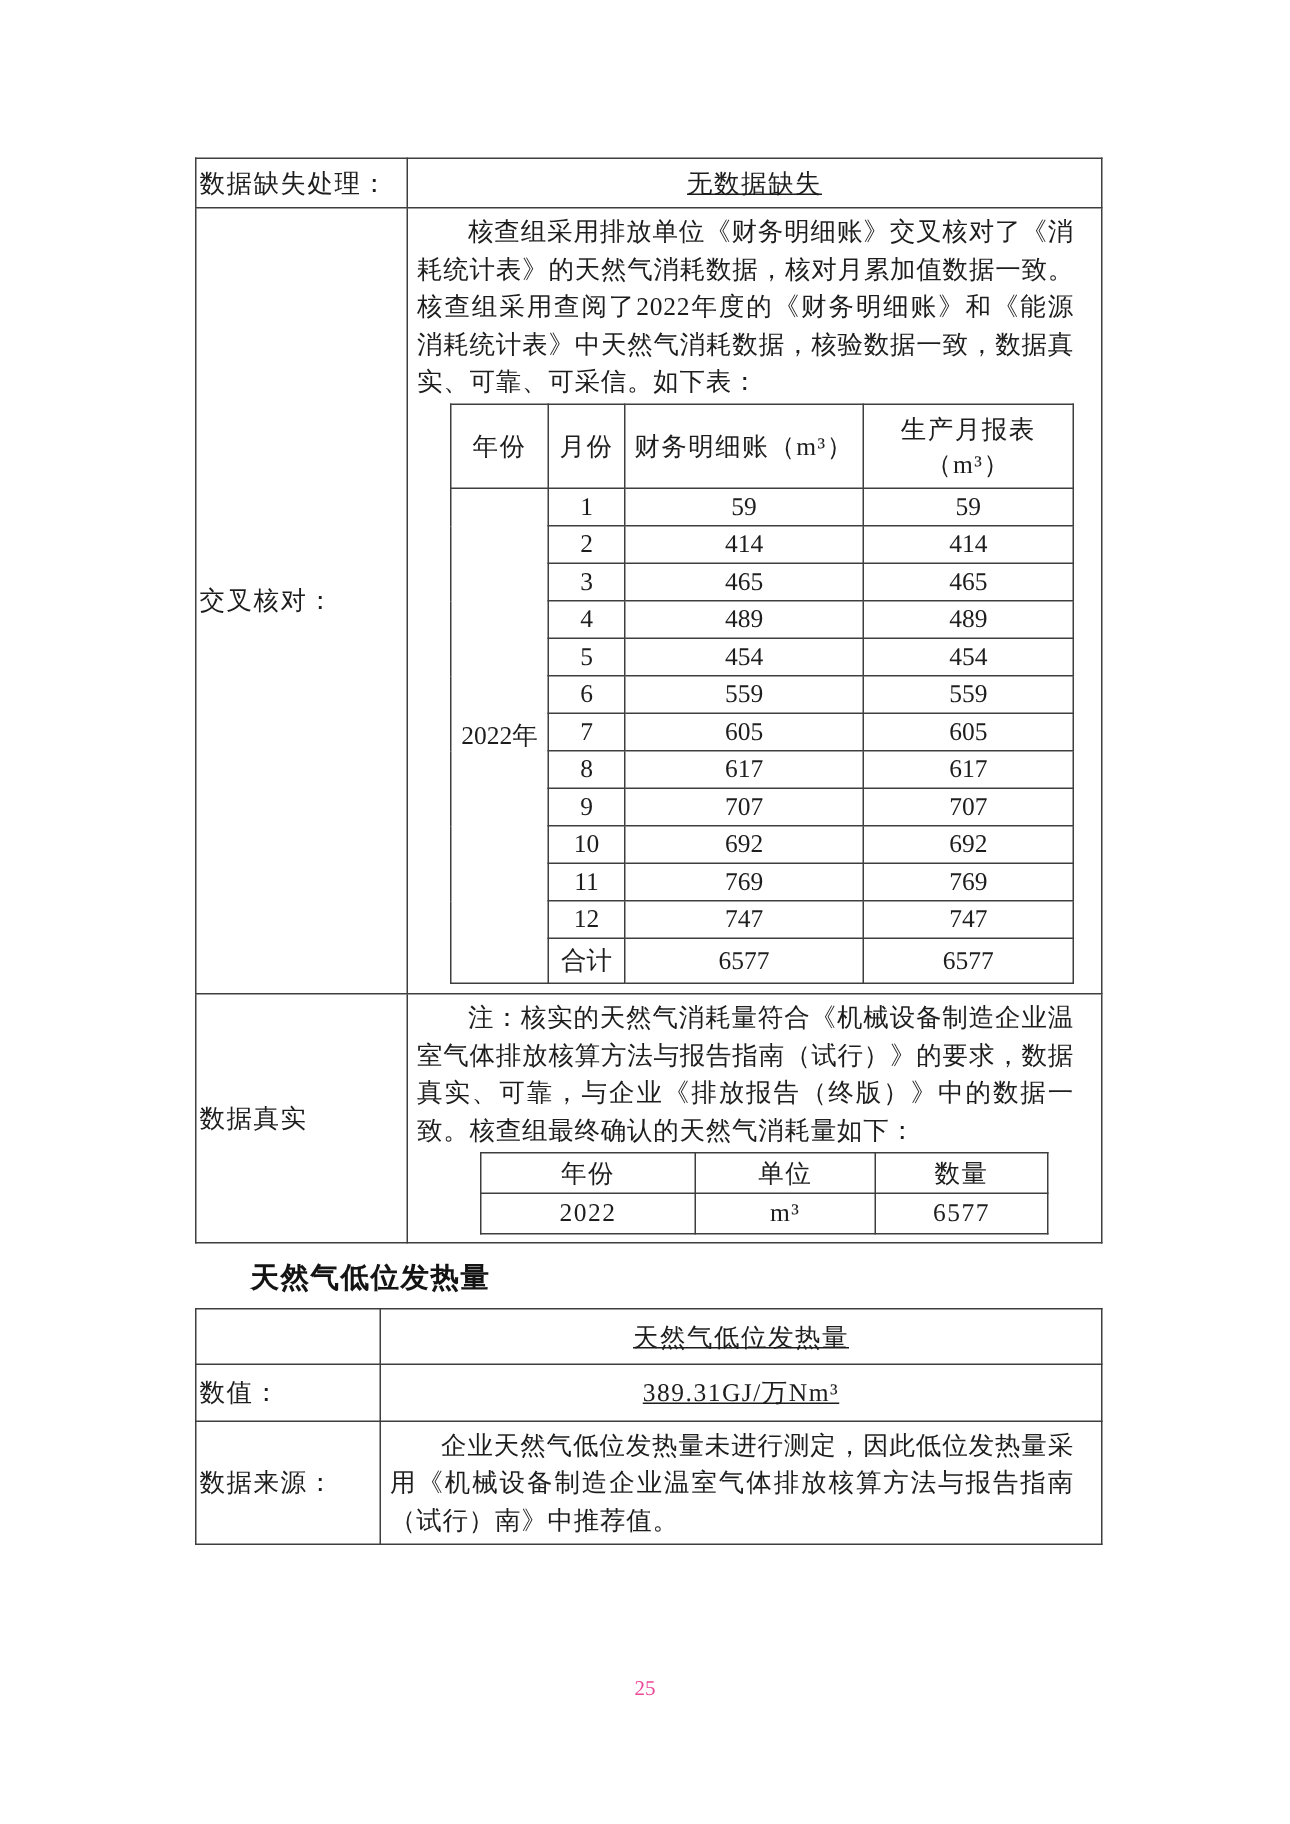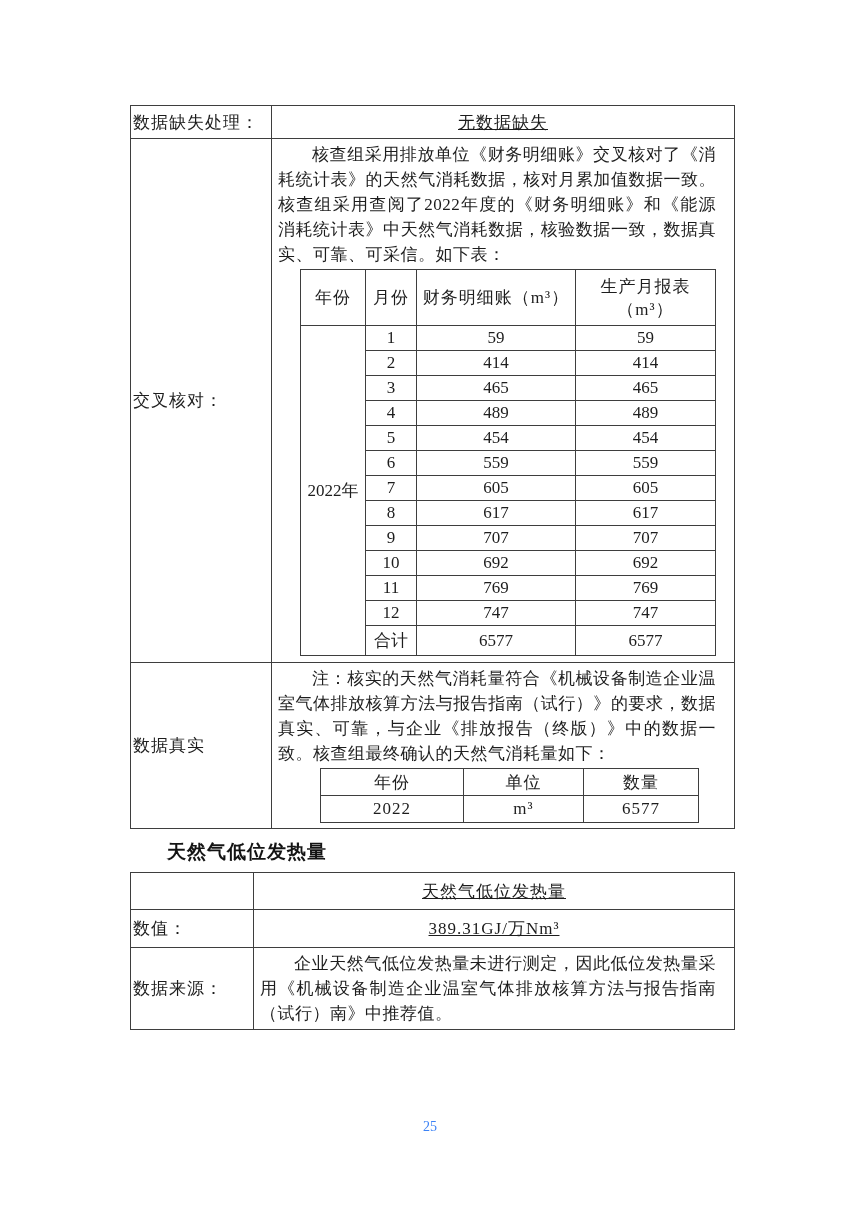--- a/index.html
+++ b/index.html
@@ -59,21 +59,21 @@
   }
   .h1 { margin:10px 0 7px 37px; }
   .h2 { margin:15px 0 0 37px; }
 
   .pagenum {
     position:absolute;
     top:1119px; left:0;
     width:860px;
     text-align:center;
     font-size:14px;
-    color:#3b82f6;
+    color:#ec4899;
   }
 </style>
 </head>
 <body>
 
 <div class="doc">
 
   <table class="outer">
     <colgroup>
         <col style="width:141px">

